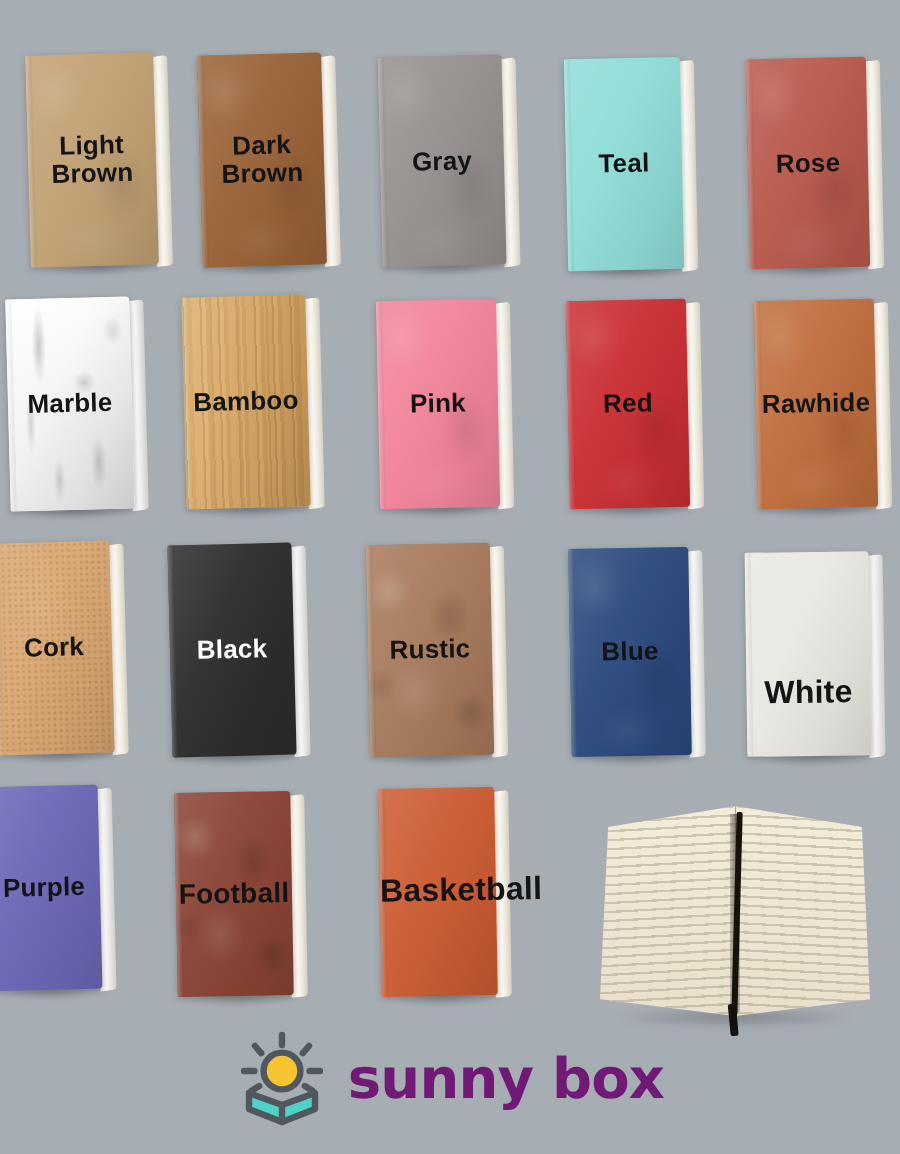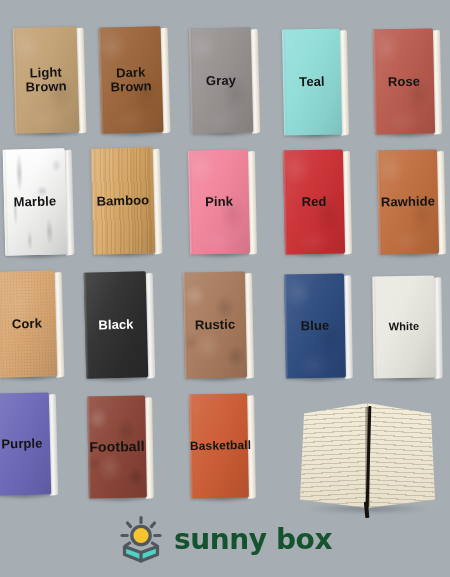--- a/index.html
+++ b/index.html
@@ -311,21 +311,21 @@
         <div class="lbl" style="font-size: 13px;">Blue</div>
       </div>
       <div class="nb" style="left: 373px; top: 276px; width: 62px; height: 102px; transform: rotate(-0.8deg);">
         <div class="shadow"></div>
         <div class="pages white"></div>
         <div class="cover" style="background: rgb(233, 232, 225);">
           <div class="tex t-plain"></div>
           <div class="glow"></div>
           <div class="spine"></div>
         </div>
-        <div class="lbl" style="font-size: 11px;">White</div>
+        <div class="lbl" style="font-size: 16px; margin-top: 20px;">White</div>
       </div>
       <div class="nb" style="left: -6px; top: 393px; width: 56px; height: 102px; transform: rotate(-1.4deg);">
         <div class="shadow"></div>
         <div class="pages white"></div>
         <div class="cover" style="background: rgb(108, 104, 184);">
           <div class="tex t-plain"></div>
           <div class="glow"></div>
         </div>
         <div class="lbl" style="font-size: 13px;">Purple</div>
       </div>
@@ -340,21 +340,21 @@
         <div class="lbl" style="font-size: 14px;">Football</div>
       </div>
       <div class="nb" style="left: 190px; top: 394px; width: 58px; height: 104px; transform: rotate(-1deg);">
         <div class="shadow"></div>
         <div class="pages light"></div>
         <div class="cover" style="background: rgb(204, 92, 51);">
           <div class="tex t-plain"></div>
           <div class="glow"></div>
           <div class="spine"></div>
         </div>
-        <div class="lbl" style="font-size: 12px;">Basketball</div>
+        <div class="lbl" style="font-size: 16px;">Basketball</div>
       </div>
     </div>
 
   <div class="openbook" id="open-book" style="left: 300px; top: 403px; width: 135px; height: 105px;">
     <div class="ob-shadow"></div>
     <div class="ob-wrap">
       <div class="ob-page ob-left" style="background: linear-gradient(rgb(243, 236, 216) 0%, rgb(232, 224, 203) 100%);">
         <div class="ob-lines"></div>
       </div>
       <div class="ob-page ob-right" style="background: linear-gradient(rgb(243, 236, 216) 0%, rgb(232, 224, 203) 100%);">
@@ -376,16 +376,16 @@
         <line x1="42.0" y1="20.5" x2="36.8" y2="20.5"></line>
         <line x1="7.6" y1="30.5" x2="11.6" y2="28.0"></line>
         <line x1="38.4" y1="30.5" x2="34.4" y2="28.0"></line>
 
         <circle id="logo-sun" cx="23" cy="20.5" r="9.2" stroke="#50585e" stroke-width="3.2" fill="#f7c431"></circle>
 
         <path id="logo-box" d="M6.5 31.5 L23 37.5 L39.5 31.5 L39.5 39.5 L23 46 L6.5 39.5 Z" stroke="#50585e" stroke-width="3.2" fill="#4fd1c5"></path>
         <path d="M23 37.5 L23 46" stroke="#50585e" stroke-width="3.2"></path>
       </g>
     </svg>
-    <span class="logo-text" style="color: #14532d;">sunny box</span>
+    <span class="logo-text" style="color: #701a75;">sunny box</span>
   </div>
 
 </div>
 
 </body></html>

